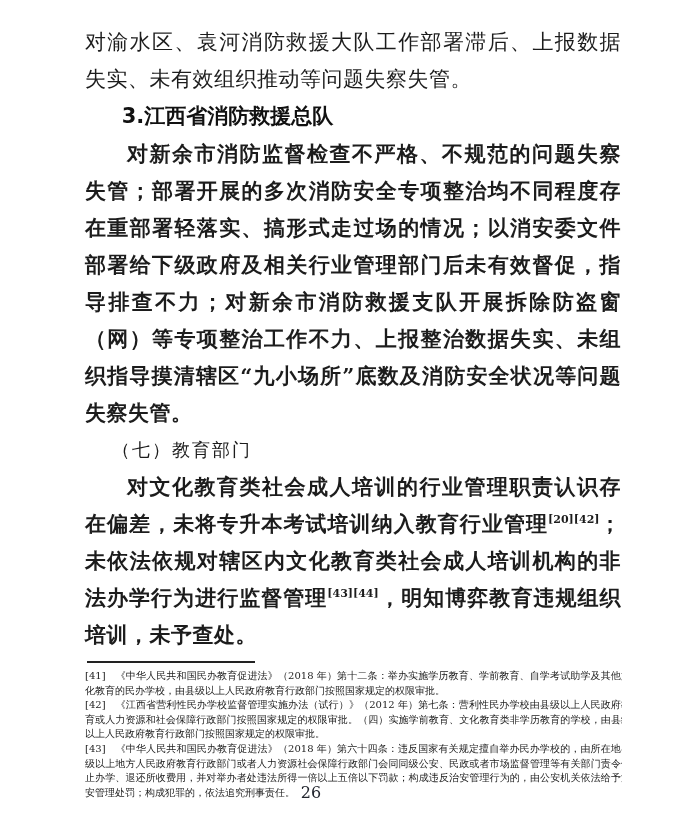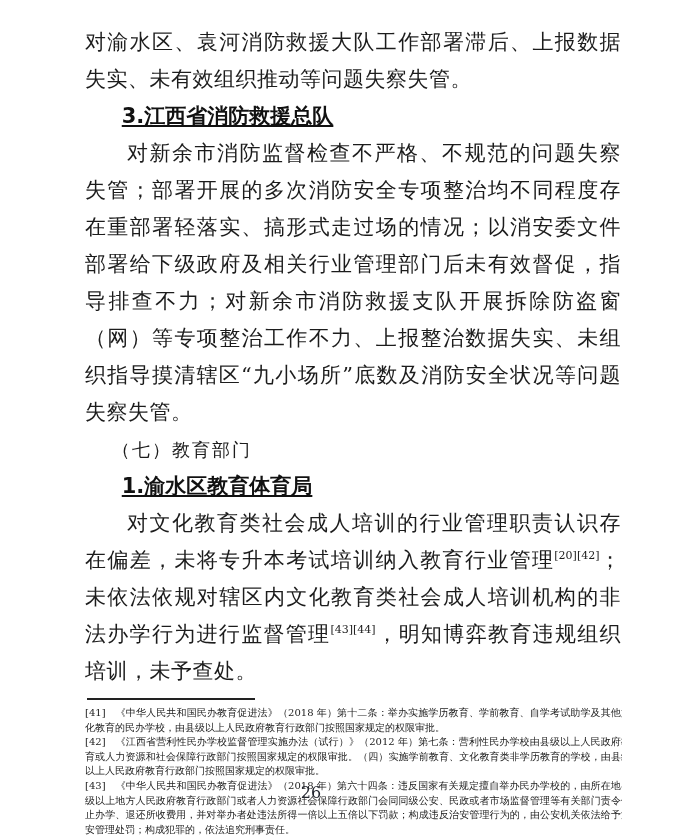--- a/index.html
+++ b/index.html
@@ -25,30 +25,30 @@
   .body-para {
     margin: 0;
     font-size: 21px;
     line-height: 37px;
     text-align: justify;
     text-justify: inter-ideograph;
     letter-spacing: 0.5px;
   }
   .indent {
     text-indent: 2em;
+    font-weight: bold;
   }
   .heading {
     margin: 0;
     font-family: "DejaVu Sans", sans-serif;
     font-weight: bold;
     font-size: 21px;
     line-height: 37px;
     text-indent: 1.75em;
     color: #111111;
-    text-decoration: underline;
   }
   .section-title {
     margin: 0;
     font-size: 18px;
     line-height: 37px;
     text-indent: 1.5em;
     letter-spacing: 2px;
   }
   sup.fnref {
     font-size: 11px;
@@ -93,21 +93,20 @@
   <div class="content">
 
     <p class="body-para">对渝水区、袁河消防救援大队工作部署滞后、上报数据失实、未有效组织推动等问题失察失管。</p>
 
     <p class="heading">3.江西省消防救援总队</p>
 
     <p class="body-para indent">对新余市消防监督检查不严格、不规范的问题失察失管；部署开展的多次消防安全专项整治均不同程度存在重部署轻落实、搞形式走过场的情况；以消安委文件部署给下级政府及相关行业管理部门后未有效督促，指导排查不力；对新余市消防救援支队开展拆除防盗窗（网）等专项整治工作不力、上报整治数据失实、未组织指导摸清辖区“九小场所”底数及消防安全状况等问题失察失管。</p>
 
     <p class="section-title">（七）教育部门</p>
 
-    <p class="heading">1.渝水区教育体育局</p>
 
     <p class="body-para indent"><span>对文化教育类社会成人培训的行业管理职责认识存在偏差，未将专升本考试培训纳入教育行业管理</span><sup class="fnref">[20][42]</sup><span>；未依法依规对辖区内文化教育类社会成人培训机构的非法办学行为进行监督管理</span><sup class="fnref">[43][44]</sup><span>，明知博弈教育违规组织培训，未予查处。</span></p>
 
     <hr class="footnote-divider">
 
     <div class="footnotes">
       <p class="footnote"><span class="marker">[41]</span><span>《中华人民共和国民办教育促进法》（2018 年）第十二条：举办实施学历教育、学前教育、自学考试助学及其他文化教育的民办学校，由县级以上人民政府教育行政部门按照国家规定的权限审批。</span></p>
       <p class="footnote"><span class="marker">[42]</span><span>《江西省营利性民办学校监督管理实施办法（试行）》（2012 年）第七条：营利性民办学校由县级以上人民政府教育或人力资源和社会保障行政部门按照国家规定的权限审批。（四）实施学前教育、文化教育类非学历教育的学校，由县级以上人民政府教育行政部门按照国家规定的权限审批。</span></p>
       <p class="footnote"><span class="marker">[43]</span><span>《中华人民共和国民办教育促进法》（2018 年）第六十四条：违反国家有关规定擅自举办民办学校的，由所在地县级以上地方人民政府教育行政部门或者人力资源社会保障行政部门会同同级公安、民政或者市场监督管理等有关部门责令停止办学、退还所收费用，并对举办者处违法所得一倍以上五倍以下罚款；构成违反治安管理行为的，由公安机关依法给予治安管理处罚；构成犯罪的，依法追究刑事责任。</span></p>
 

